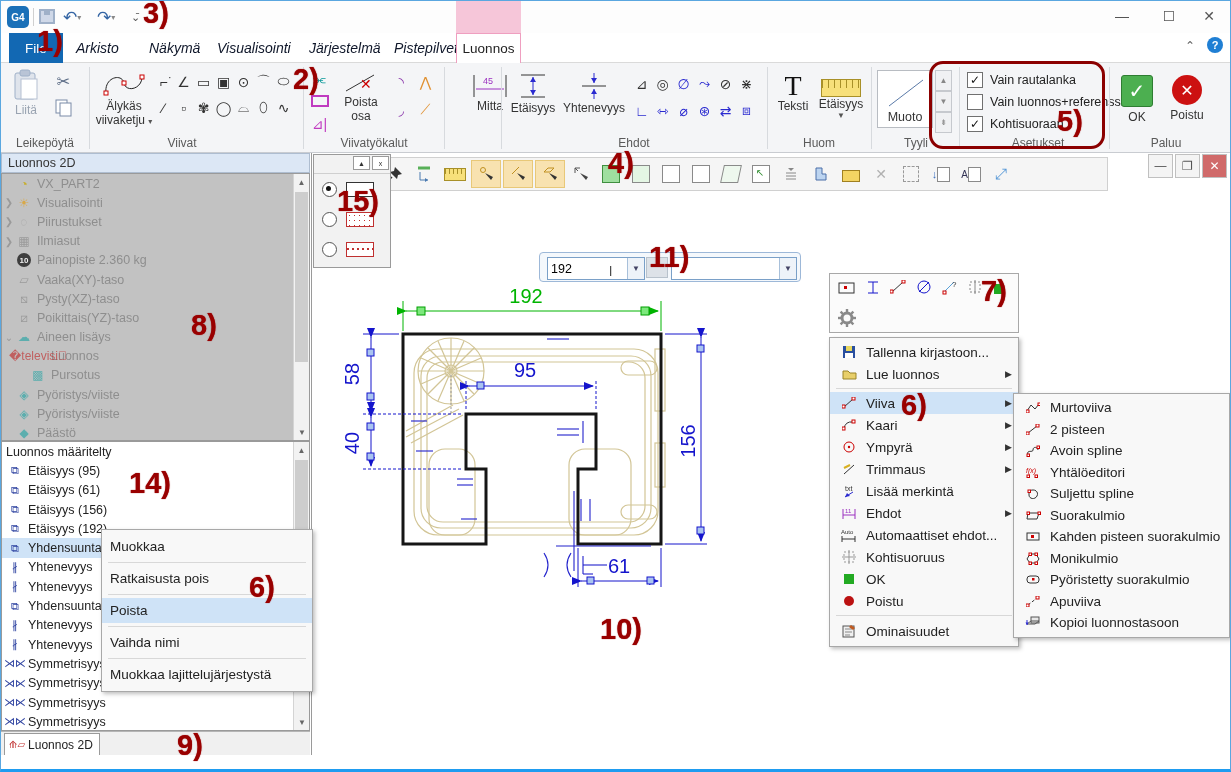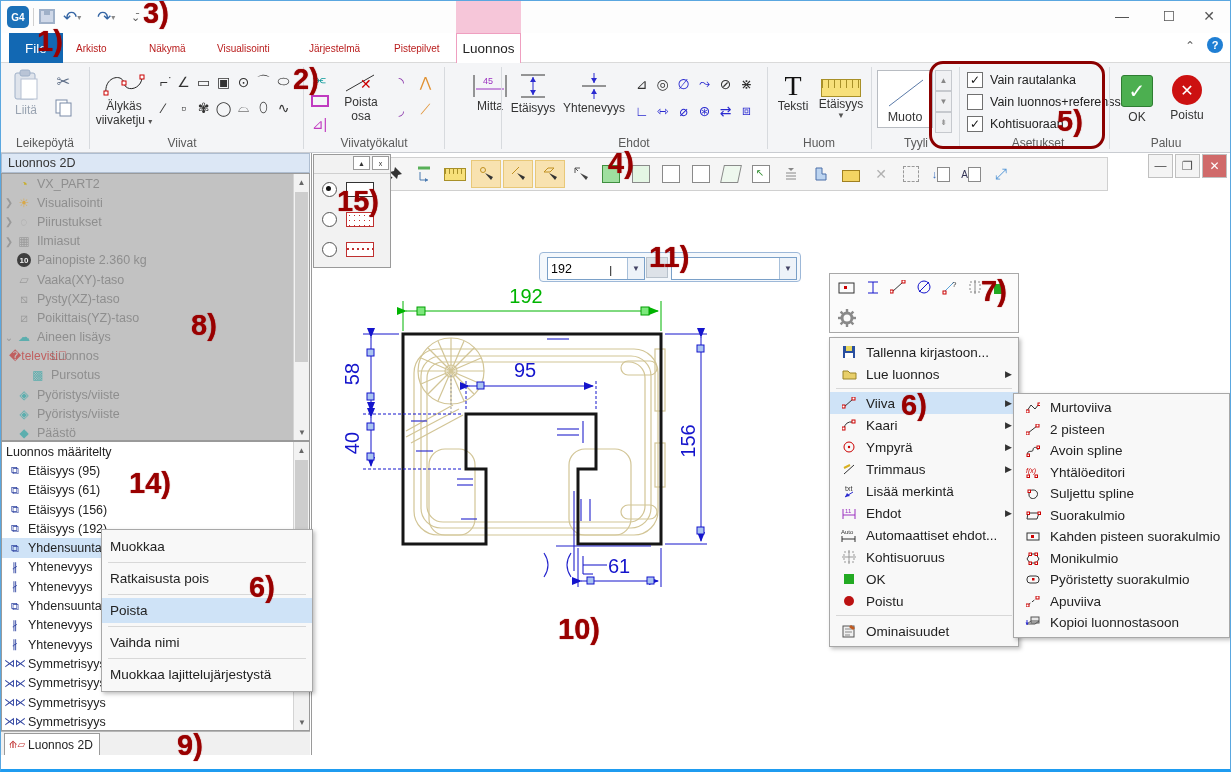--- a/index.html
+++ b/index.html
@@ -16,21 +16,21 @@
   .saveico{left:38px;top:8px;width:16px;height:15px;border:2px solid #9fb0c8;background:#cfd8e8;}
   .saveico::before{content:"";position:absolute;left:3px;top:-1px;width:6px;height:5px;background:#9fb0c8;}
   .title-text{left:537px;top:8px;color:#8a8a8a;font-size:13px;white-space:nowrap;}
   .winbtn{top:0px;width:40px;height:30px;display:flex;align-items:center;justify-content:center;
           color:#555;font-size:14px;}
   .pinkblock{left:455px;top:0;width:65px;height:32px;background:#f6c6d9;}
   
   .menurow{left:0;top:32px;width:1231px;height:30px;background:#fff;border-bottom:1px solid #dadada;}
   .filetab{left:8px;top:0;width:54px;height:30px;background:#1268b3;color:#fff;font-size:13.5px;
            display:flex;align-items:center;justify-content:center;}
-  .mitem{top:0;height:30px;display:flex;align-items:center;color:#b91c1c;font-size:10px;}
+  .mitem{top:0;height:30px;display:flex;align-items:center;color:#0f172a;font-size:14px;font-style:italic;}
   .luonnostab{left:455px;top:0;width:65px;height:30px;background:#fff;border:1px solid #ef9fc0;border-bottom:none;
               display:flex;align-items:center;justify-content:center;font-size:13.5px;color:#222;}
   .helpdot{left:1206px;top:36px;width:16px;height:16px;border-radius:50%;background:#1f7fd4;color:#fff;
            font-size:11px;font-weight:bold;display:flex;align-items:center;justify-content:center;}
   .collapse{left:1184px;top:38px;color:#666;font-size:12px;}
   
   .ribbon{left:0;top:62px;width:1231px;height:90px;background:#f4f5f7;border-bottom:1px solid #c9ccd1;}
   .rgroup-label{bottom:2px;color:#5a5a5a;font-size:12px;text-align:center;}
   .rsep{top:4px;width:1px;height:82px;background:#d7dade;}
   .bigbtn{display:flex;flex-direction:column;align-items:center;color:#333;font-size:12px;}
@@ -1042,18 +1042,18 @@
   <span class="anno" style="left:36px;top:24px">1)</span>
   <span class="anno" style="left:292px;top:62px">2)</span>
   <span class="anno" style="left:142px;top:-4px">3)</span>
   <span class="anno" style="left:607px;top:146px">4)</span>
   <span class="anno" style="left:1056px;top:104px">5)</span>
   <span class="anno" style="left:900px;top:388px;z-index:62">6)</span>
   <span class="anno" style="left:248px;top:570px;z-index:62">6)</span>
   <span class="anno" style="left:980px;top:274px;z-index:62">7)</span>
   <span class="anno" style="left:190px;top:308px">8)</span>
   <span class="anno" style="left:176px;top:728px">9)</span>
-  <span class="anno" style="left:557px;top:612px">10)</span>
+  <span class="anno" style="left:599px;top:612px">10)</span>
   <span class="anno" style="left:648px;top:240px;z-index:62">11)</span>
   <span class="anno" style="left:128px;top:466px">14)</span>
   <span class="anno" style="left:336px;top:184px;z-index:62">15)</span>
 
 </div>
 
 </body></html>

